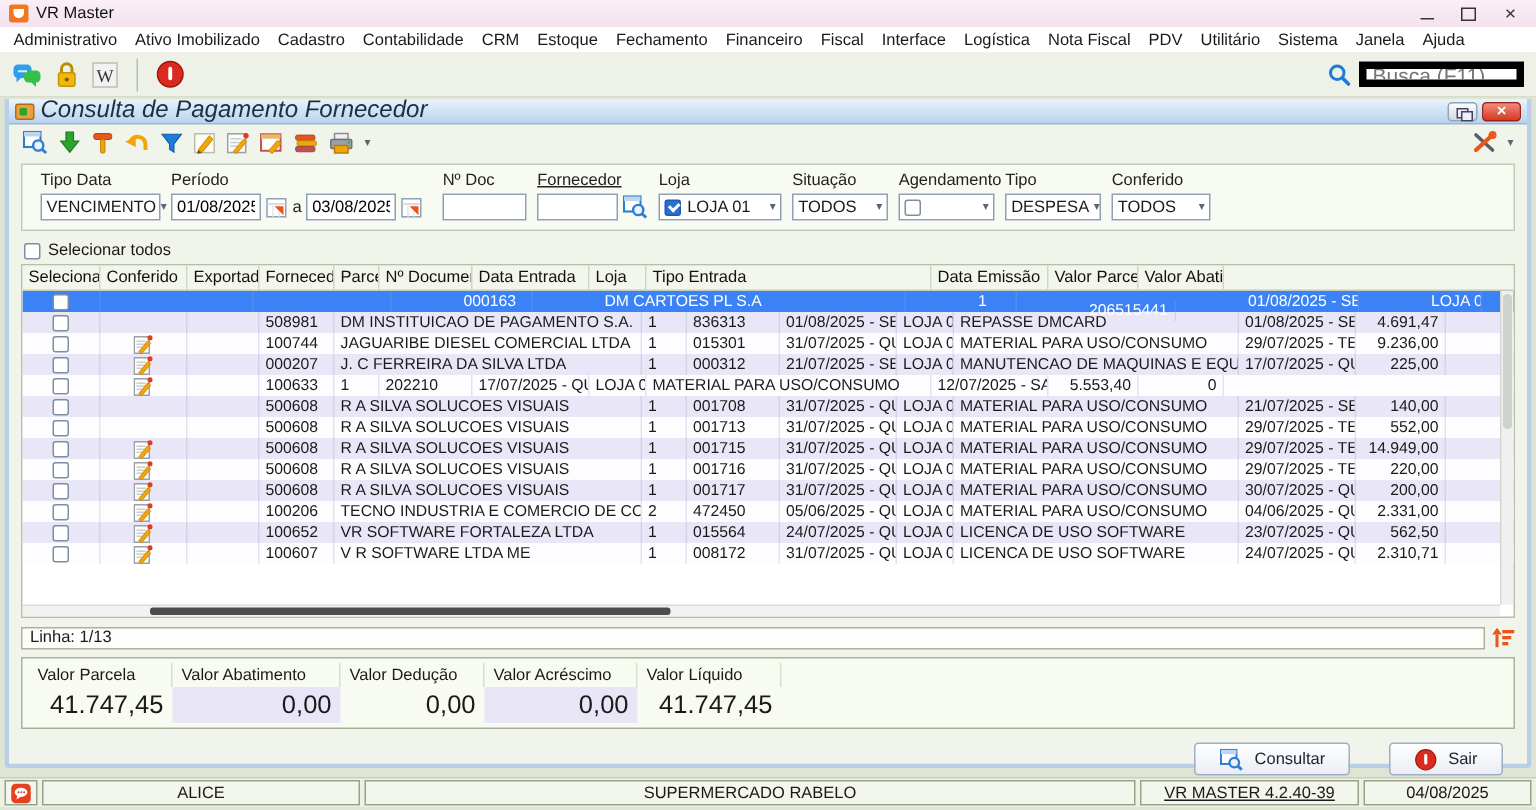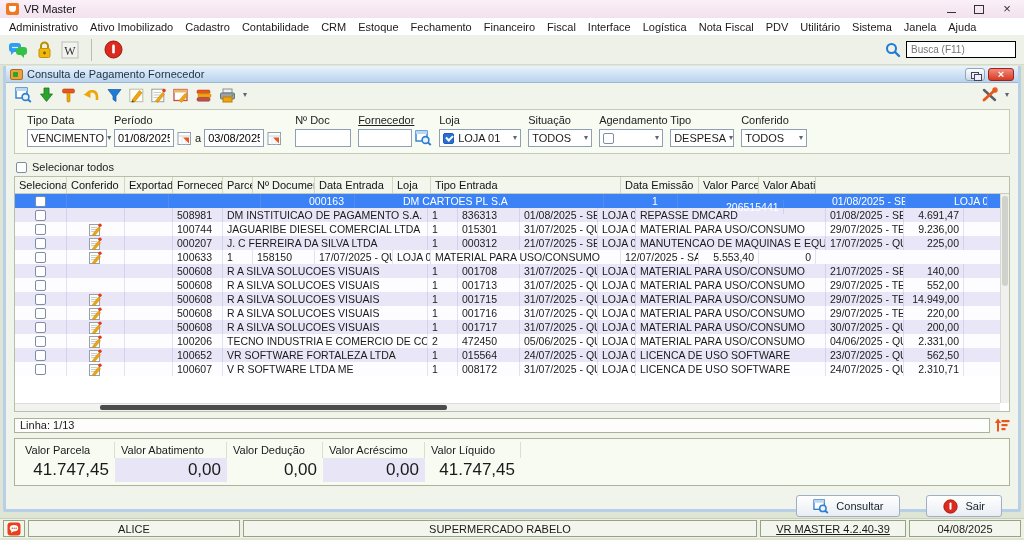--- a/index.html
+++ b/index.html
@@ -23,34 +23,34 @@
 
   
   .menubar{height:17px;background:#fff;display:flex;align-items:center;padding:0 3px;}
   .menu-item{padding:1px 6px;white-space:nowrap;cursor:default;}
 
   
   .main-toolbar{height:30px;background:#eef1e7;border-bottom:1px solid #d7dcc9;
     display:flex;align-items:center;padding:0 8px;gap:8px;}
   .tb-sep{width:1px;height:22px;background:#b9bfab;margin:0 4px;}
   .search-wrap{margin-left:auto;display:flex;align-items:center;gap:5px;}
-  .search-wrap input{width:110px;height:17px;border:1px solid #000000;background:#fff;
-    font-size:10px;padding:0 4px;font-family:"Liberation Sans",sans-serif;color:#444;}
+  .search-wrap input{width:110px;height:17px;border:5px solid #000000;background:#fff;
+    font-size:14px;padding:0 4px;font-family:"Liberation Sans",sans-serif;color:#444;}
 
   
   .mdi{position:relative;height:453px;background:#dfe5d5;}
   .window{position:absolute;left:3px;right:3px;top:1px;height:446px;
     border:3px solid #b7cfe7;border-top:none;border-radius:0 0 3px 3px;background:#f0f4ea;}
   .win-title{height:17px;background:linear-gradient(#eaf3fc,#b9d3ec);
     display:flex;align-items:center;padding:0 4px;gap:4px;border-bottom:1px solid #9db8d6;}
   .win-title .w-ico{width:13px;height:11px;background:#e8a33d;border:1px solid #b06c1a;
     border-radius:2px;position:relative;}
   .win-title .w-ico::after{content:"";position:absolute;left:2px;top:2px;width:5px;height:5px;
     background:#2ca32c;border-radius:1px;}
-  .win-title .w-text{font-size:11px;color:#1d2f45;}
+  .win-title .w-text{font-size:16px;color:#1d2f45;font-style:italic;}
   .win-title .w-btns{margin-left:auto;display:flex;gap:3px;}
   .wb{height:13px;border-radius:3px;display:flex;align-items:center;justify-content:center;}
   .wb-restore{width:20px;background:linear-gradient(#fdfdfd,#cfd9e6);border:1px solid #8ea6c0;position:relative;}
   .wb-restore::before{content:"";position:absolute;width:6px;height:5px;border:1px solid #445;left:5px;top:3px;background:#eef;}
   .wb-restore::after{content:"";position:absolute;width:6px;height:5px;border:1px solid #445;left:8px;top:5px;background:#eef;}
   .wb-close{width:26px;background:linear-gradient(#f28b7d,#d63a23);border:1px solid #9c2414;
     color:#fff;font-size:11px;font-weight:bold;line-height:10px;}
 
   .win-toolbar{height:24px;display:flex;align-items:center;gap:7px;padding:0 9px;}
   .ico{display:inline-flex;align-items:center;justify-content:center;}
@@ -506,21 +506,21 @@
       <line x1="2" y1="6.5" x2="8" y2="6.5" stroke="#c9cdd3"></line>
       <line x1="2" y1="8.5" x2="8" y2="8.5" stroke="#c9cdd3"></line>
       <polygon points="3.5,11.5 9.5,4 11.5,5.8 5.5,12.8" fill="#f0a50a" stroke="#c57f05" stroke-width="0.5"></polygon>
       <circle cx="11" cy="2.2" r="1.7" fill="#e03c1f"></circle>
     </svg>
   </span>
 </div>
             <div class="td" style="width: 48px;"></div>
             <div class="td" style="width: 50px;">100633</div>
             <div class="td" style="width: 30px;">1</div>
-            <div class="td" style="width: 62px;">158150</div>
+            <div class="td" style="width: 62px;">202210</div>
             <div class="td" style="width: 78px;">17/07/2025 - QUI</div>
             <div class="td" style="width: 38px;">LOJA 01</div>
             <div class="td" style="width: 190px;">MATERIAL PARA USO/CONSUMO</div>
             <div class="td" style="width: 78px;">12/07/2025 - SAB</div>
             <div class="td num" style="width: 60px;">5.553,40</div>
             <div class="td num" style="width: 57px;">0</div>
           </div>
           <div class="tr alt">
             <div class="td center" style="width: 52px;">
               <span class="chk"></span>

